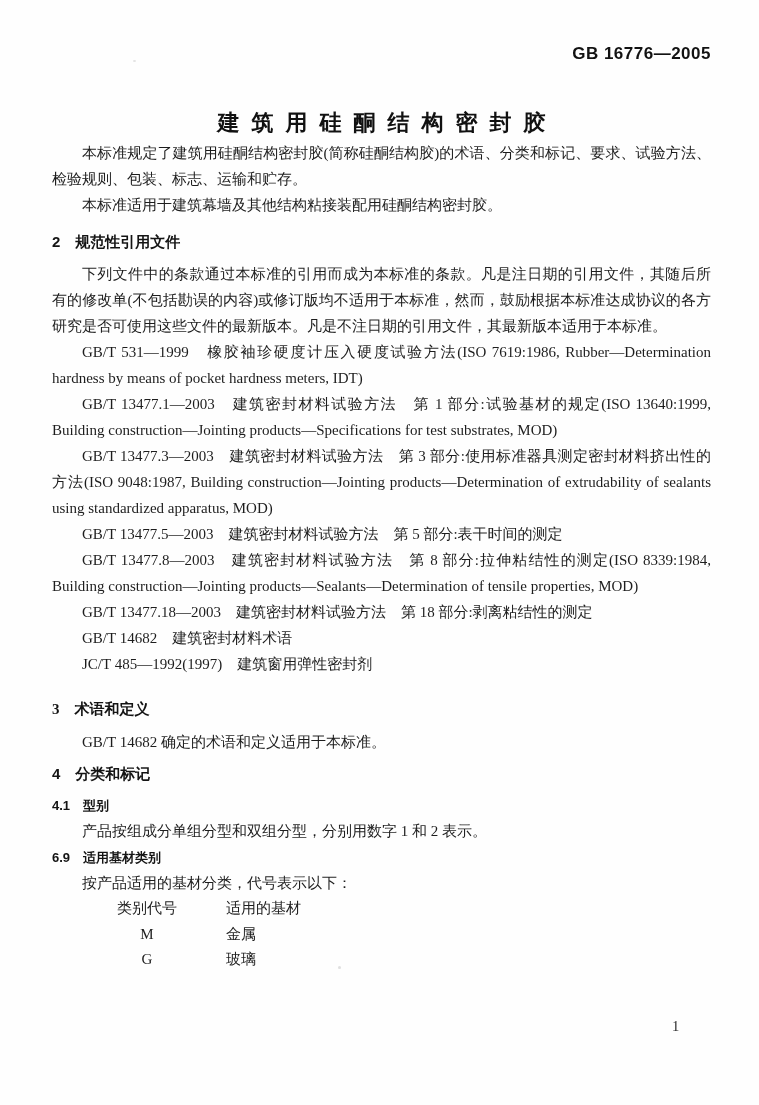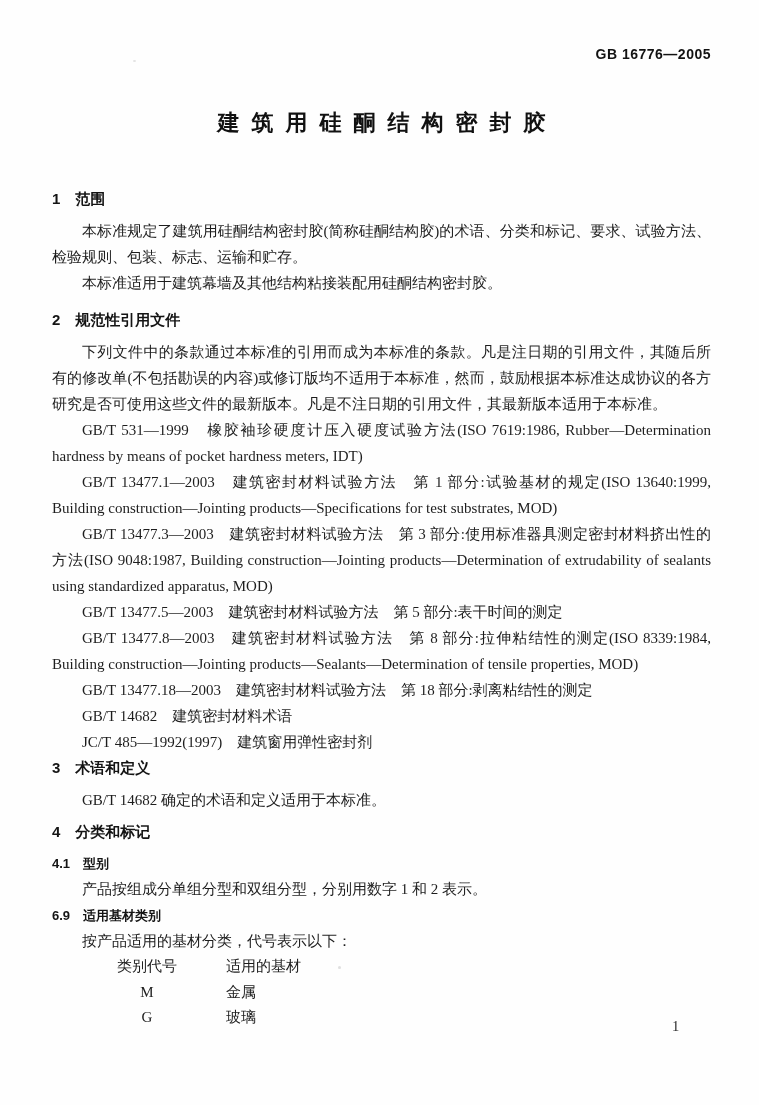--- a/index.html
+++ b/index.html
@@ -21,21 +21,21 @@
     margin: 0;
     padding: 44px 48px 0 52px;
     font-family: "Liberation Serif", "DejaVu Serif", serif;
     font-size: 15px;
     line-height: 26px;
   }
   .doc-number {
     text-align: right;
     font-family: "Liberation Sans", "DejaVu Sans", sans-serif;
     font-weight: bold;
-    font-size: 14px;
+    font-size: 17px;
     line-height: 20px;
     letter-spacing: 0.5px;
     color: #121212;
   }
   .doc-title {
     margin-top: 42px;
     text-align: center;
     font-family: "Liberation Sans", "DejaVu Sans", sans-serif;
     font-weight: bold;
     font-size: 22px;
@@ -46,21 +46,21 @@
   }
   .sec-heading {
     font-family: "Liberation Sans", "DejaVu Sans", sans-serif;
     font-weight: bold;
     font-size: 15px;
     line-height: 25px;
     color: #141414;
   }
   .h-s1 { margin-top: 46px; margin-bottom: 7px; }
   .h-s2 { margin-top: 11px; margin-bottom: 7px; }
-  .h-s3 { margin-top: 0; margin-bottom: 7px; }
+  .h-s3 { margin-top: 20px; margin-bottom: 7px; font-family: Liberation Serif, serif; }
   .h-s4 { margin-top: 6px; margin-bottom: 7px; }
   .sub-heading {
     font-family: "Liberation Sans", "DejaVu Sans", sans-serif;
     font-weight: bold;
     font-size: 13px;
     line-height: 25px;
     margin-top: 1px;
     color: #141414;
   }
   p.body-para {
@@ -107,21 +107,20 @@
 </style>
 </head>
 <body>
 
 <div class="page">
 
   <div class="doc-number">GB 16776—2005</div>
 
   <div class="doc-title">建筑用硅酮结构密封胶</div>
 
-  <div class="sec-heading h-s1">1　范围</div>
   <p class="body-para">本标准规定了建筑用硅酮结构密封胶(简称硅酮结构胶)的术语、分类和标记、要求、试验方法、检验规则、包装、标志、运输和贮存。</p>
   <p class="body-para">本标准适用于建筑幕墙及其他结构粘接装配用硅酮结构密封胶。</p>
 
   <div class="sec-heading h-s2">2　规范性引用文件</div>
   <p class="body-para">下列文件中的条款通过本标准的引用而成为本标准的条款。凡是注日期的引用文件，其随后所有的修改单(不包括勘误的内容)或修订版均不适用于本标准，然而，鼓励根据本标准达成协议的各方研究是否可使用这些文件的最新版本。凡是不注日期的引用文件，其最新版本适用于本标准。</p>
 
   <div class="refs">
     <p>GB/T 531—1999　橡胶袖珍硬度计压入硬度试验方法(ISO 7619:1986, Rubber—Determination hardness by means of pocket hardness meters, IDT)</p>
     <p>GB/T 13477.1—2003　建筑密封材料试验方法　第 1 部分:试验基材的规定(ISO 13640:1999, Building construction—Jointing products—Specifications for test substrates, MOD)</p>
     <p>GB/T 13477.3—2003　建筑密封材料试验方法　第 3 部分:使用标准器具测定密封材料挤出性的方法(ISO 9048:1987, Building construction—Jointing products—Determination of extrudability of sealants using standardized apparatus, MOD)</p>

